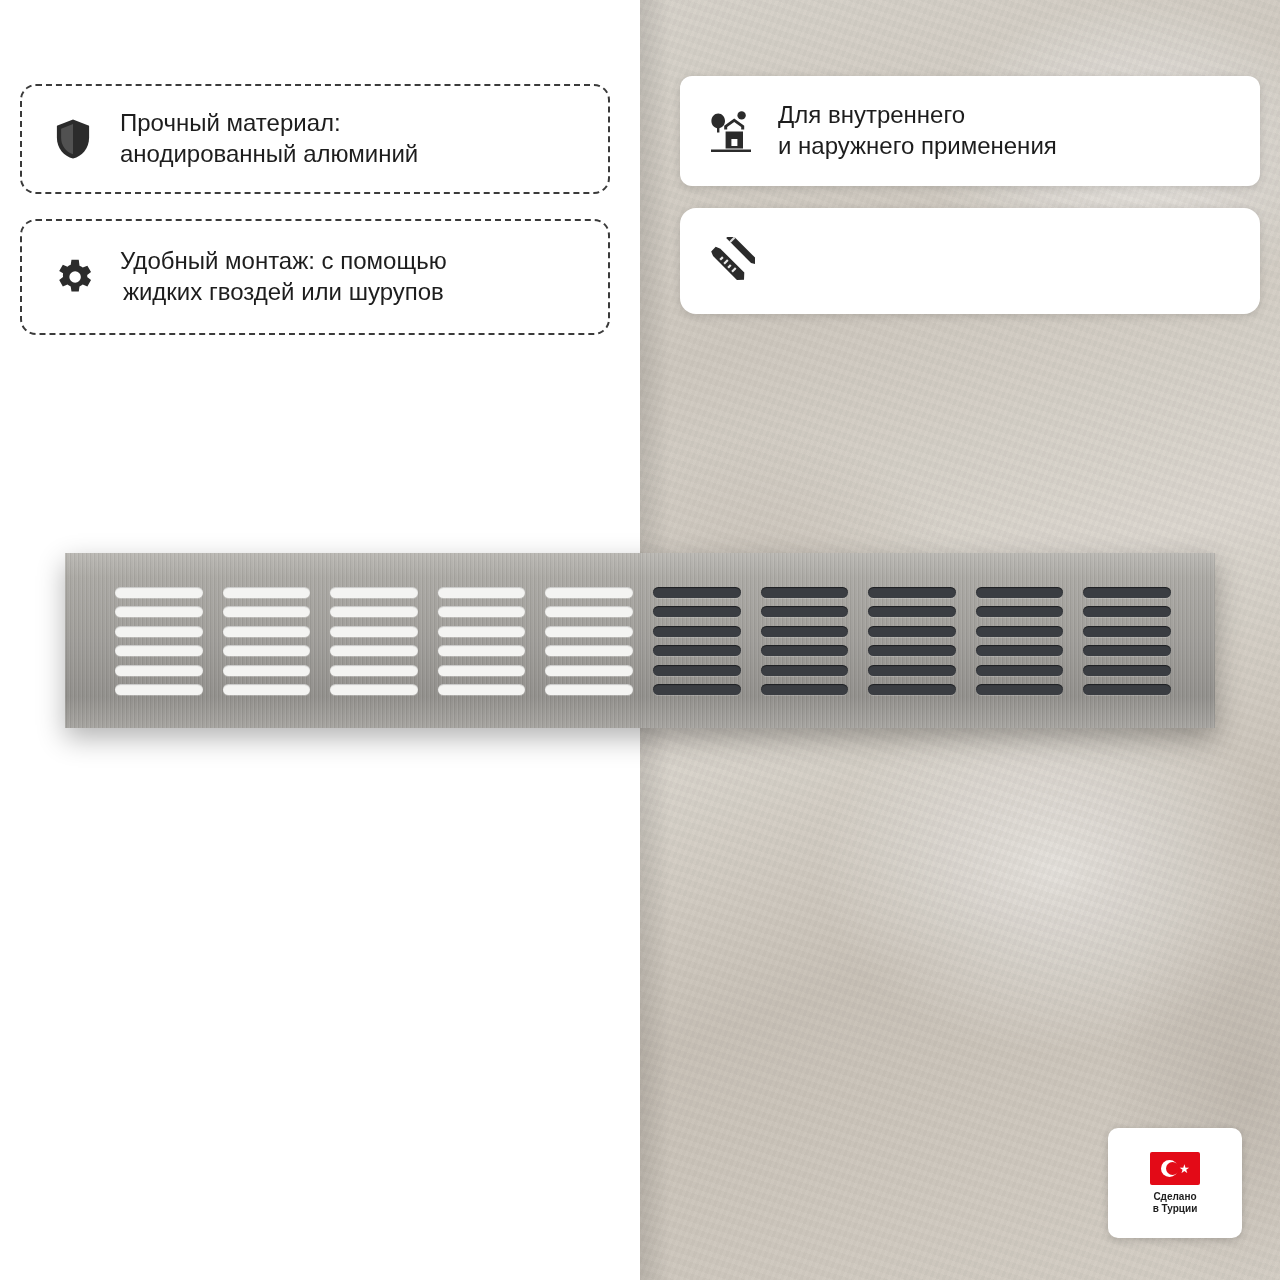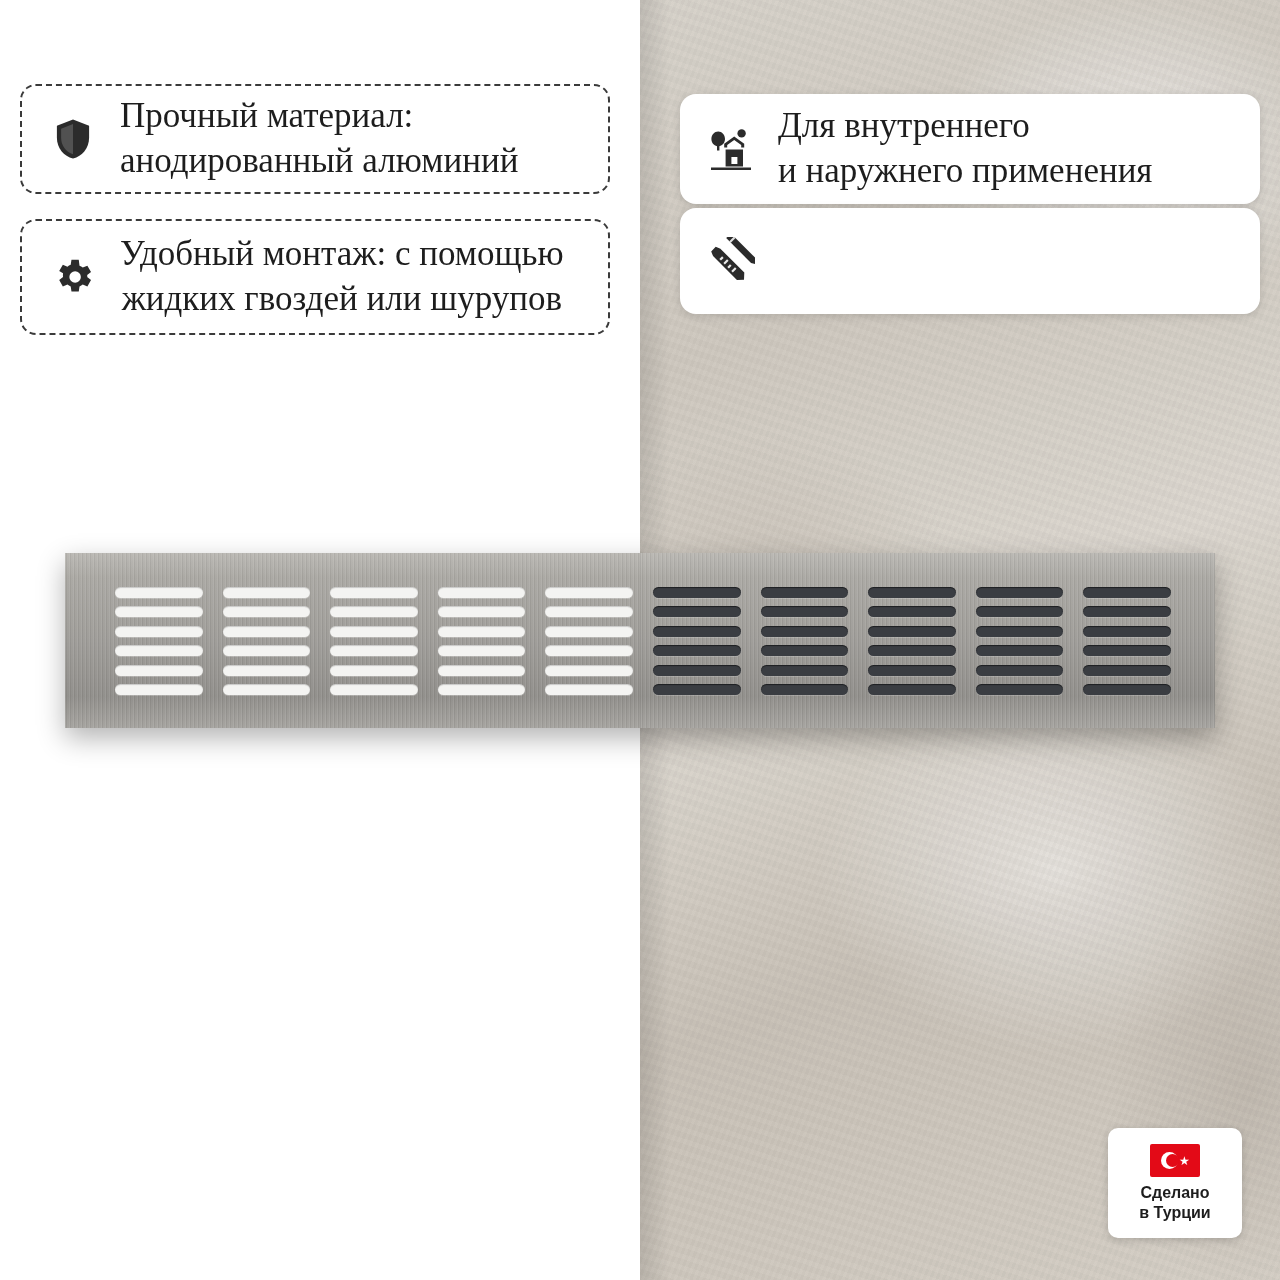--- a/index.html
+++ b/index.html
@@ -77,30 +77,29 @@
   .card-icon {
     flex: 0 0 auto;
     width: 58px;
     height: 58px;
     display: flex;
     align-items: center;
     justify-content: center;
     color: #2b2b2b;
   }
   .card-text {
-    font-size: 35px;
+    font-size: 24px;
     line-height: 1.28;
     color: #1d1d1d;
     white-space: pre-line;
-    font-family: Liberation Serif, serif;
   }
 
   #card-material { left: 20px;  top: 84px;  width: 590px; height: 110px; }
   #card-mount    { left: 20px;  top: 219px; width: 590px; height: 116px; text-align: center; }
-  #card-usage    { left: 680px; top: 94px;  width: 580px; height: 110px; }
+  #card-usage    { left: 680px; top: 76px;  width: 580px; height: 110px; border-radius: 12px; }
   #card-design   { left: 680px; top: 208px; width: 580px; height: 106px; }
 
   
   .product {
     position: absolute;
     left: 65px;
     top: 553px;
     width: 1150px;
     height: 175px;
     background:
@@ -205,21 +204,21 @@
   }
   .flag .star {
     position: absolute;
     left: 29px;
     top: 11px;
     color: #ffffff;
     font-size: 12px;
     line-height: 12px;
   }
   .badge-text {
-    font-size: 16px;
+    font-size: 10px;
     font-weight: bold;
     color: #1d1d1d;
     text-align: center;
     line-height: 1.2;
     white-space: pre-line;
   }
 </style>
 </head>
 <body>
 

